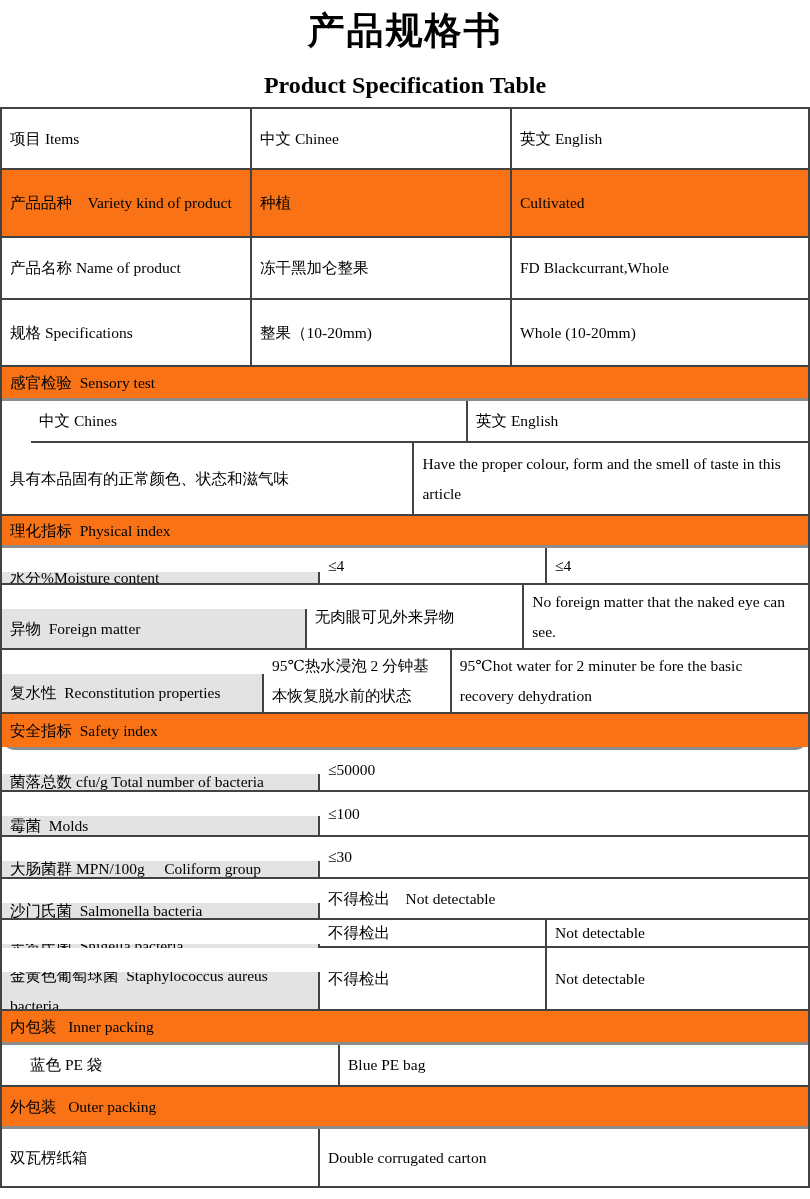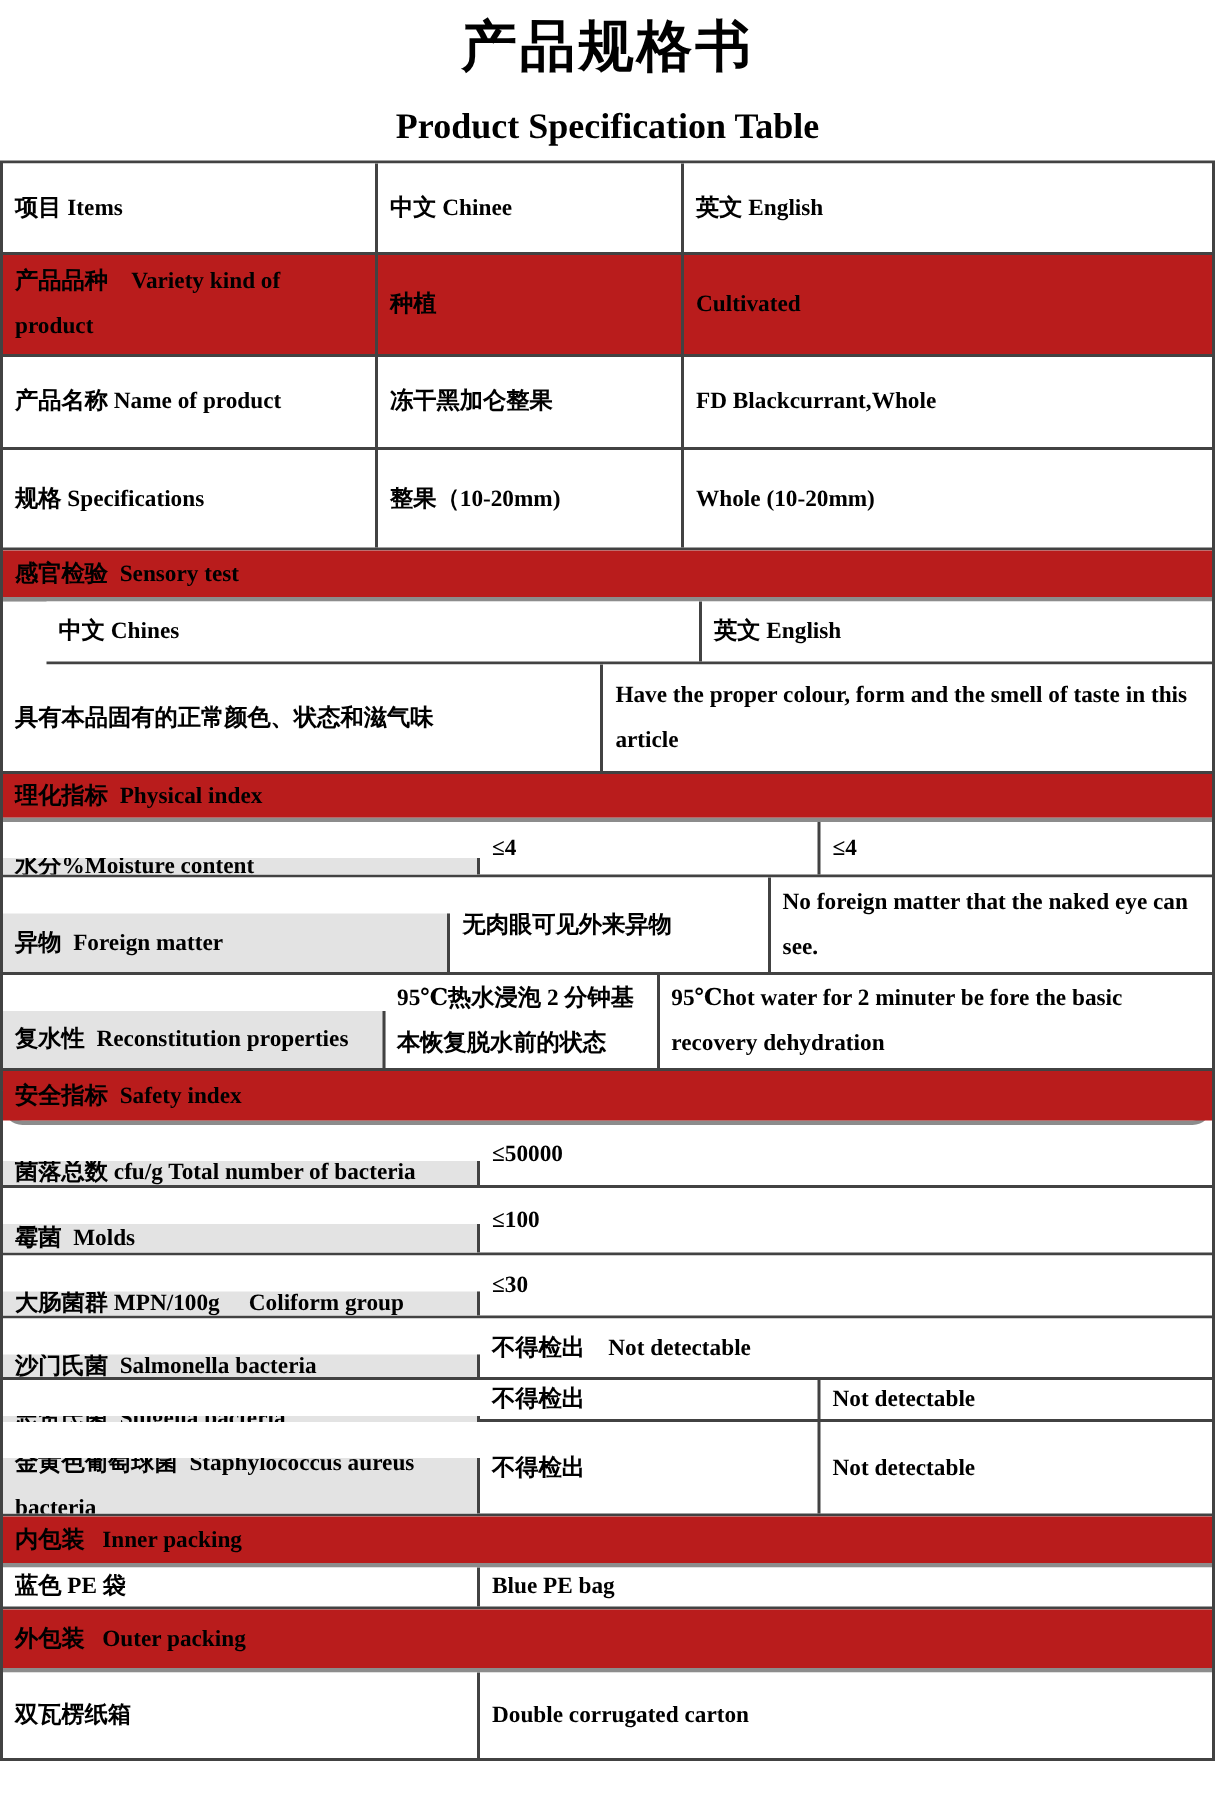--- a/index.html
+++ b/index.html
@@ -29,48 +29,48 @@
     width: 810px;
     border: 2px solid #424242;
     background: #fff;
   }
   .row { display: flex; border-bottom: 2px solid #424242; background: #fff; }
   .row:last-child { border-bottom: none; }
   .c {
     display: flex; align-items: center;
     padding: 2px 8px;
     border-right: 2px solid #424242;
-    font-size: 15.5px; font-weight: bold;
+    font-size: 15.5px; font-weight: normal;
     overflow: hidden;
   }
   .c:last-child { border-right: none; flex: 1 1 auto; }
   .c span { line-height: 30px; white-space: pre-wrap; word-break: break-word; }
 
   
   .colsA .c1 { width: 250px; }
-  .colsA .c2 { width: 204px; }
+  .colsA .c2 { width: 260px; }
   .colsB .c1 { width: 437px; }
   .colsC .c1 { width: 318px; }
   .colsC .c2 { width: 227px; }
   .colsD .c1 { width: 318px; }
   .section .c1 { flex: 1 1 auto; border-right: none; }
 
   
   .h0  { height: 61px; } .h1  { height: 68px; } .h2  { height: 62px; }
   .h3  { height: 67px; } .h4  { height: 34px; } .h5  { height: 42px; margin-left: 29px; }
   .h6  { height: 73px; } .h7  { height: 32px; } .h8  { height: 37px; }
   .h9  { height: 65px; } .h10 { height: 64px; } .h11 { height: 36px; border-radius: 13px; }
   .h12 { height: 42px; } .h13 { height: 45px; } .h14 { height: 42px; }
   .h15 { height: 41px; } .h16 { height: 28px; } .h17 { height: 63px; }
-  .h18 { height: 34px; } .h19 { height: 28px; } .h20 { height: 42px; }
+  .h18 { height: 34px; } .h19 { height: 42px; padding-left: 20px; } .h20 { height: 42px; }
   .h21 { height: 57px; }
 
   
   .shade-row { background: #e3e3e3; }
-  .shade-row .c { background: #b91c1c; }
+  .shade-row .c { background: #f97316; }
   .shade-first .c1 { background: #e3e3e3; margin-top: 24px; }
   .section.shade-row { border-bottom-color: #8c8c8c; border-bottom-width: 3px; }
 </style>
 </head>
 <body>
 
 <div class="page">
 
   <div class="title-cn">产品规格书</div>
   <div class="title-en">Product Specification Table</div>

